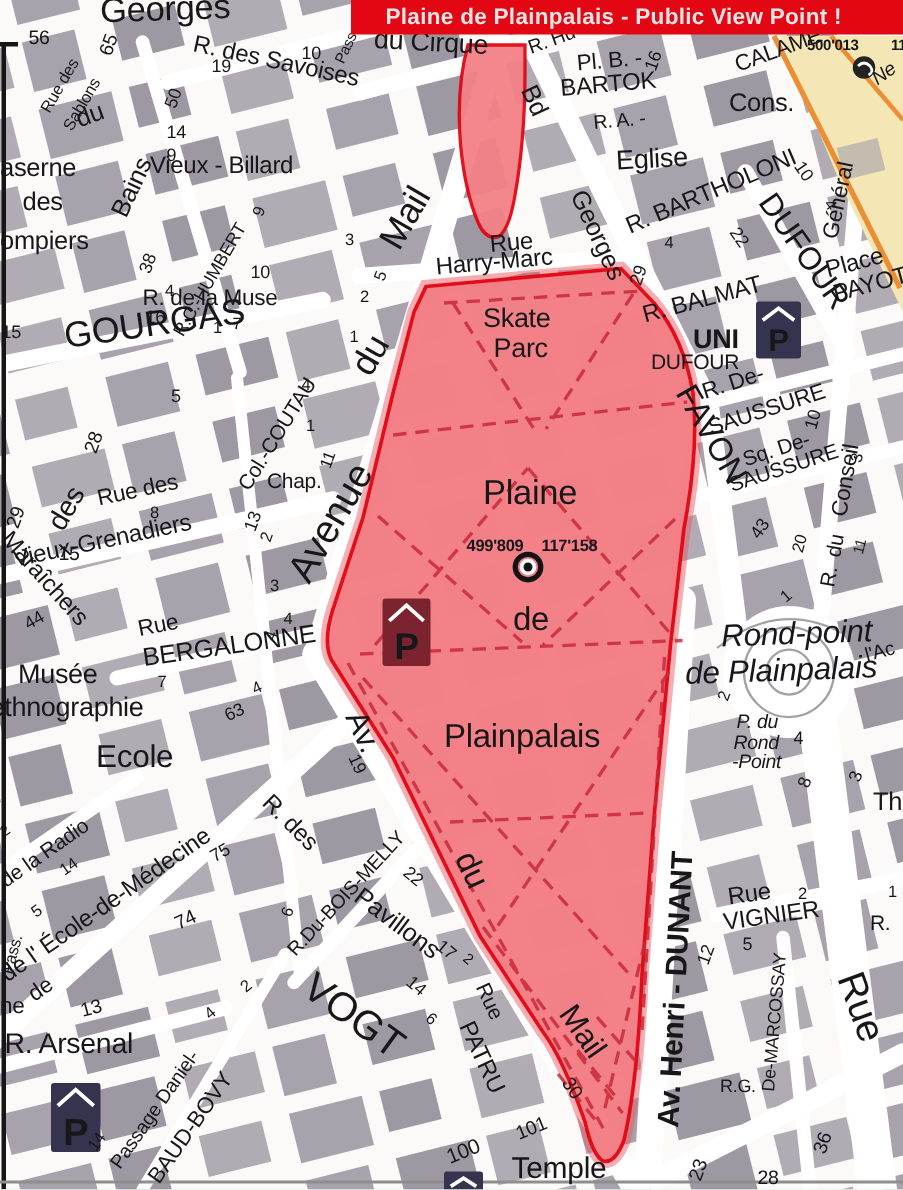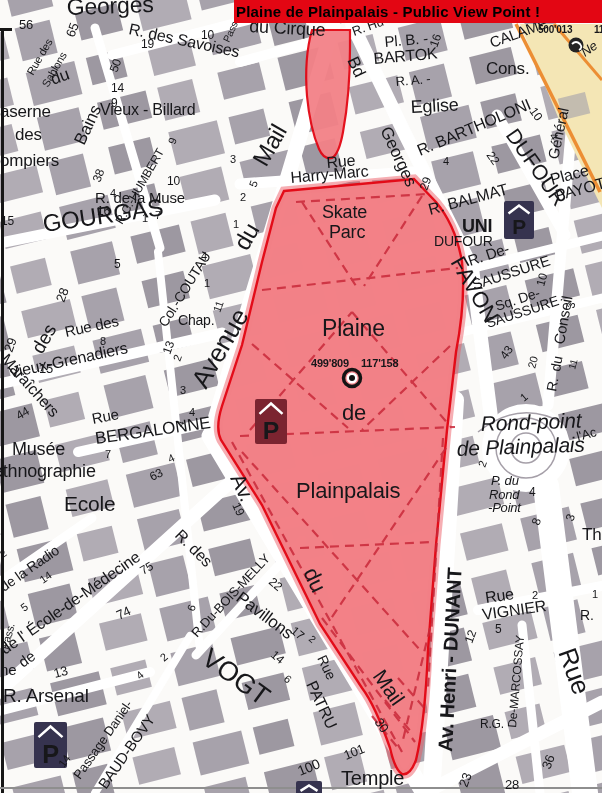--- a/index.html
+++ b/index.html
@@ -1,21 +1,21 @@
 <!DOCTYPE html>
 <html><head>
 <meta charset="utf-8">
 <style>
   html,body{margin:0;padding:0;background:#e8e8e8;}
   .stage{position:relative;width:602px;height:793px;overflow:hidden;background:#fbfaf8;
          font-family:"Liberation Sans",sans-serif;}
   svg{position:absolute;left:0;top:0;overflow:hidden;}
   svg text{font-family:"Liberation Sans",sans-serif;fill:#17171a;letter-spacing:-0.2px;}
   .titlebar{position:absolute;left:234px;top:0;width:368px;height:23px;background:#e30613;
-            color:#000000;font-weight:bold;font-size:15px;line-height:23px;padding-left:2px;
+            color:#e5e5e5;font-weight:bold;font-size:15px;line-height:23px;padding-left:23px;
             box-sizing:border-box;white-space:nowrap;overflow:hidden;letter-spacing:0.2px;}
 </style>
 </head>
 <body>
 
 <div class="stage">
 
   <svg id="map-svg" width="602" height="793" viewBox="0 0 602 793">
 
     <rect x="0" y="0" width="602" height="793" fill="#fbfaf8"></rect>

